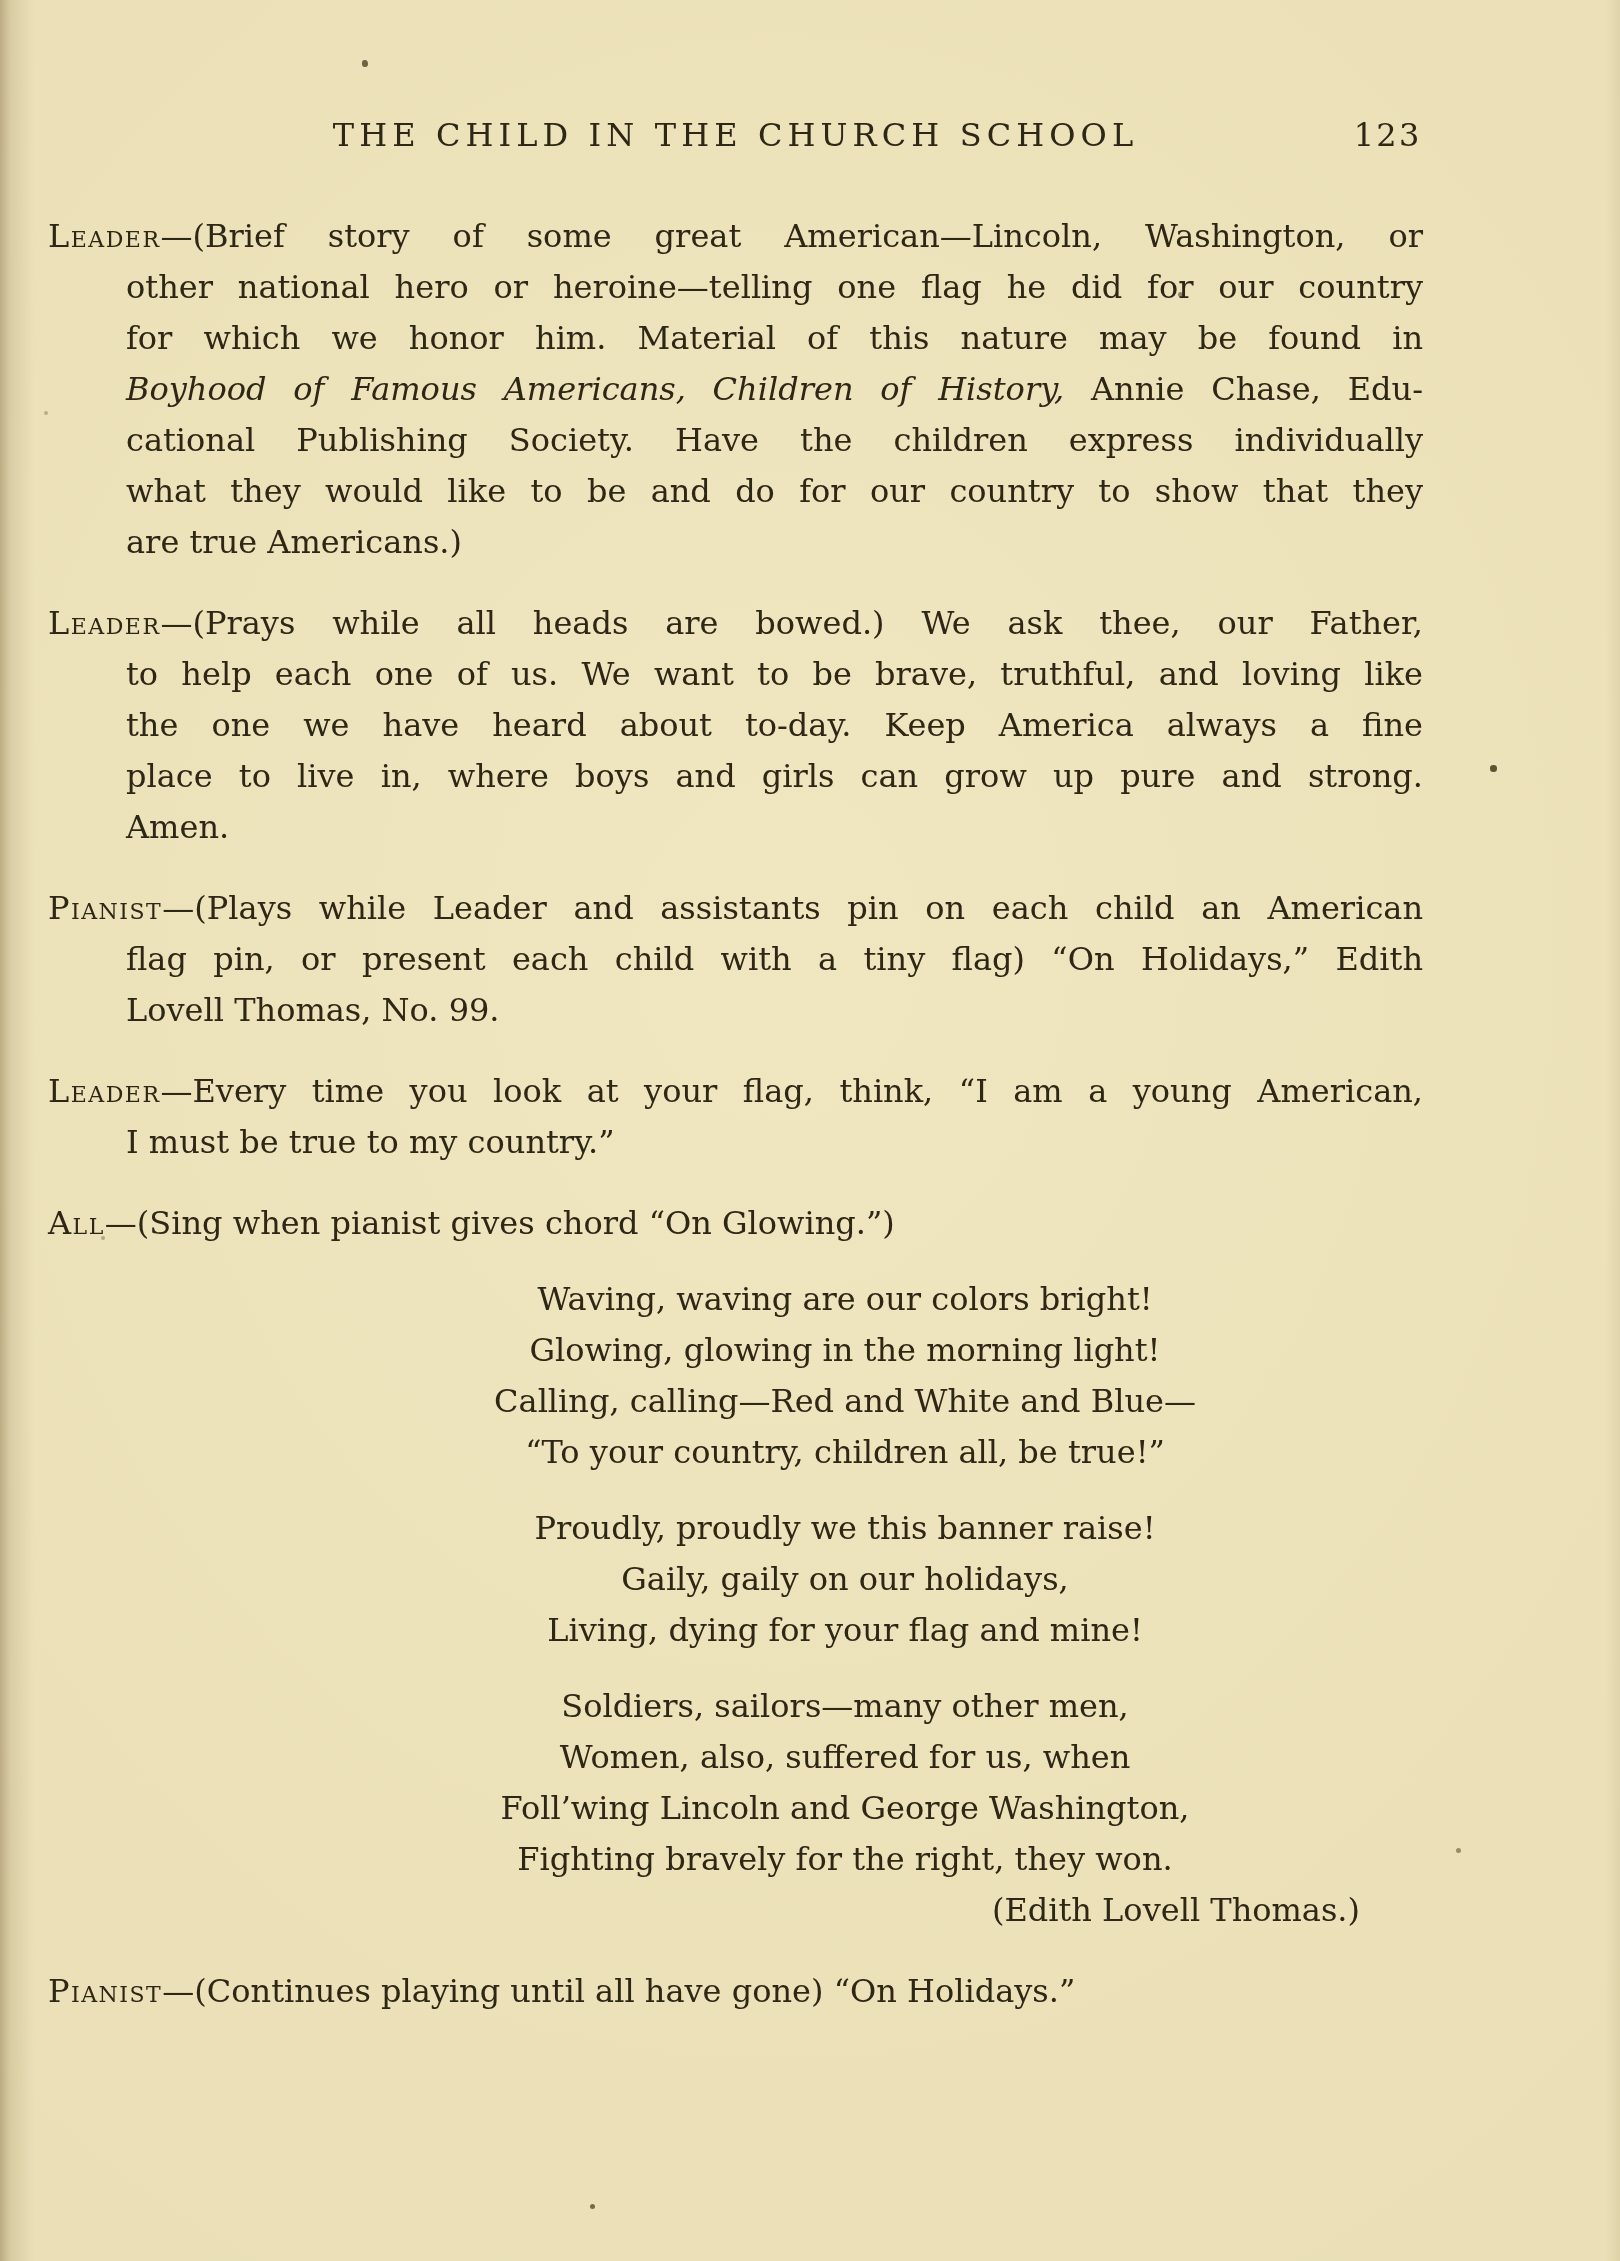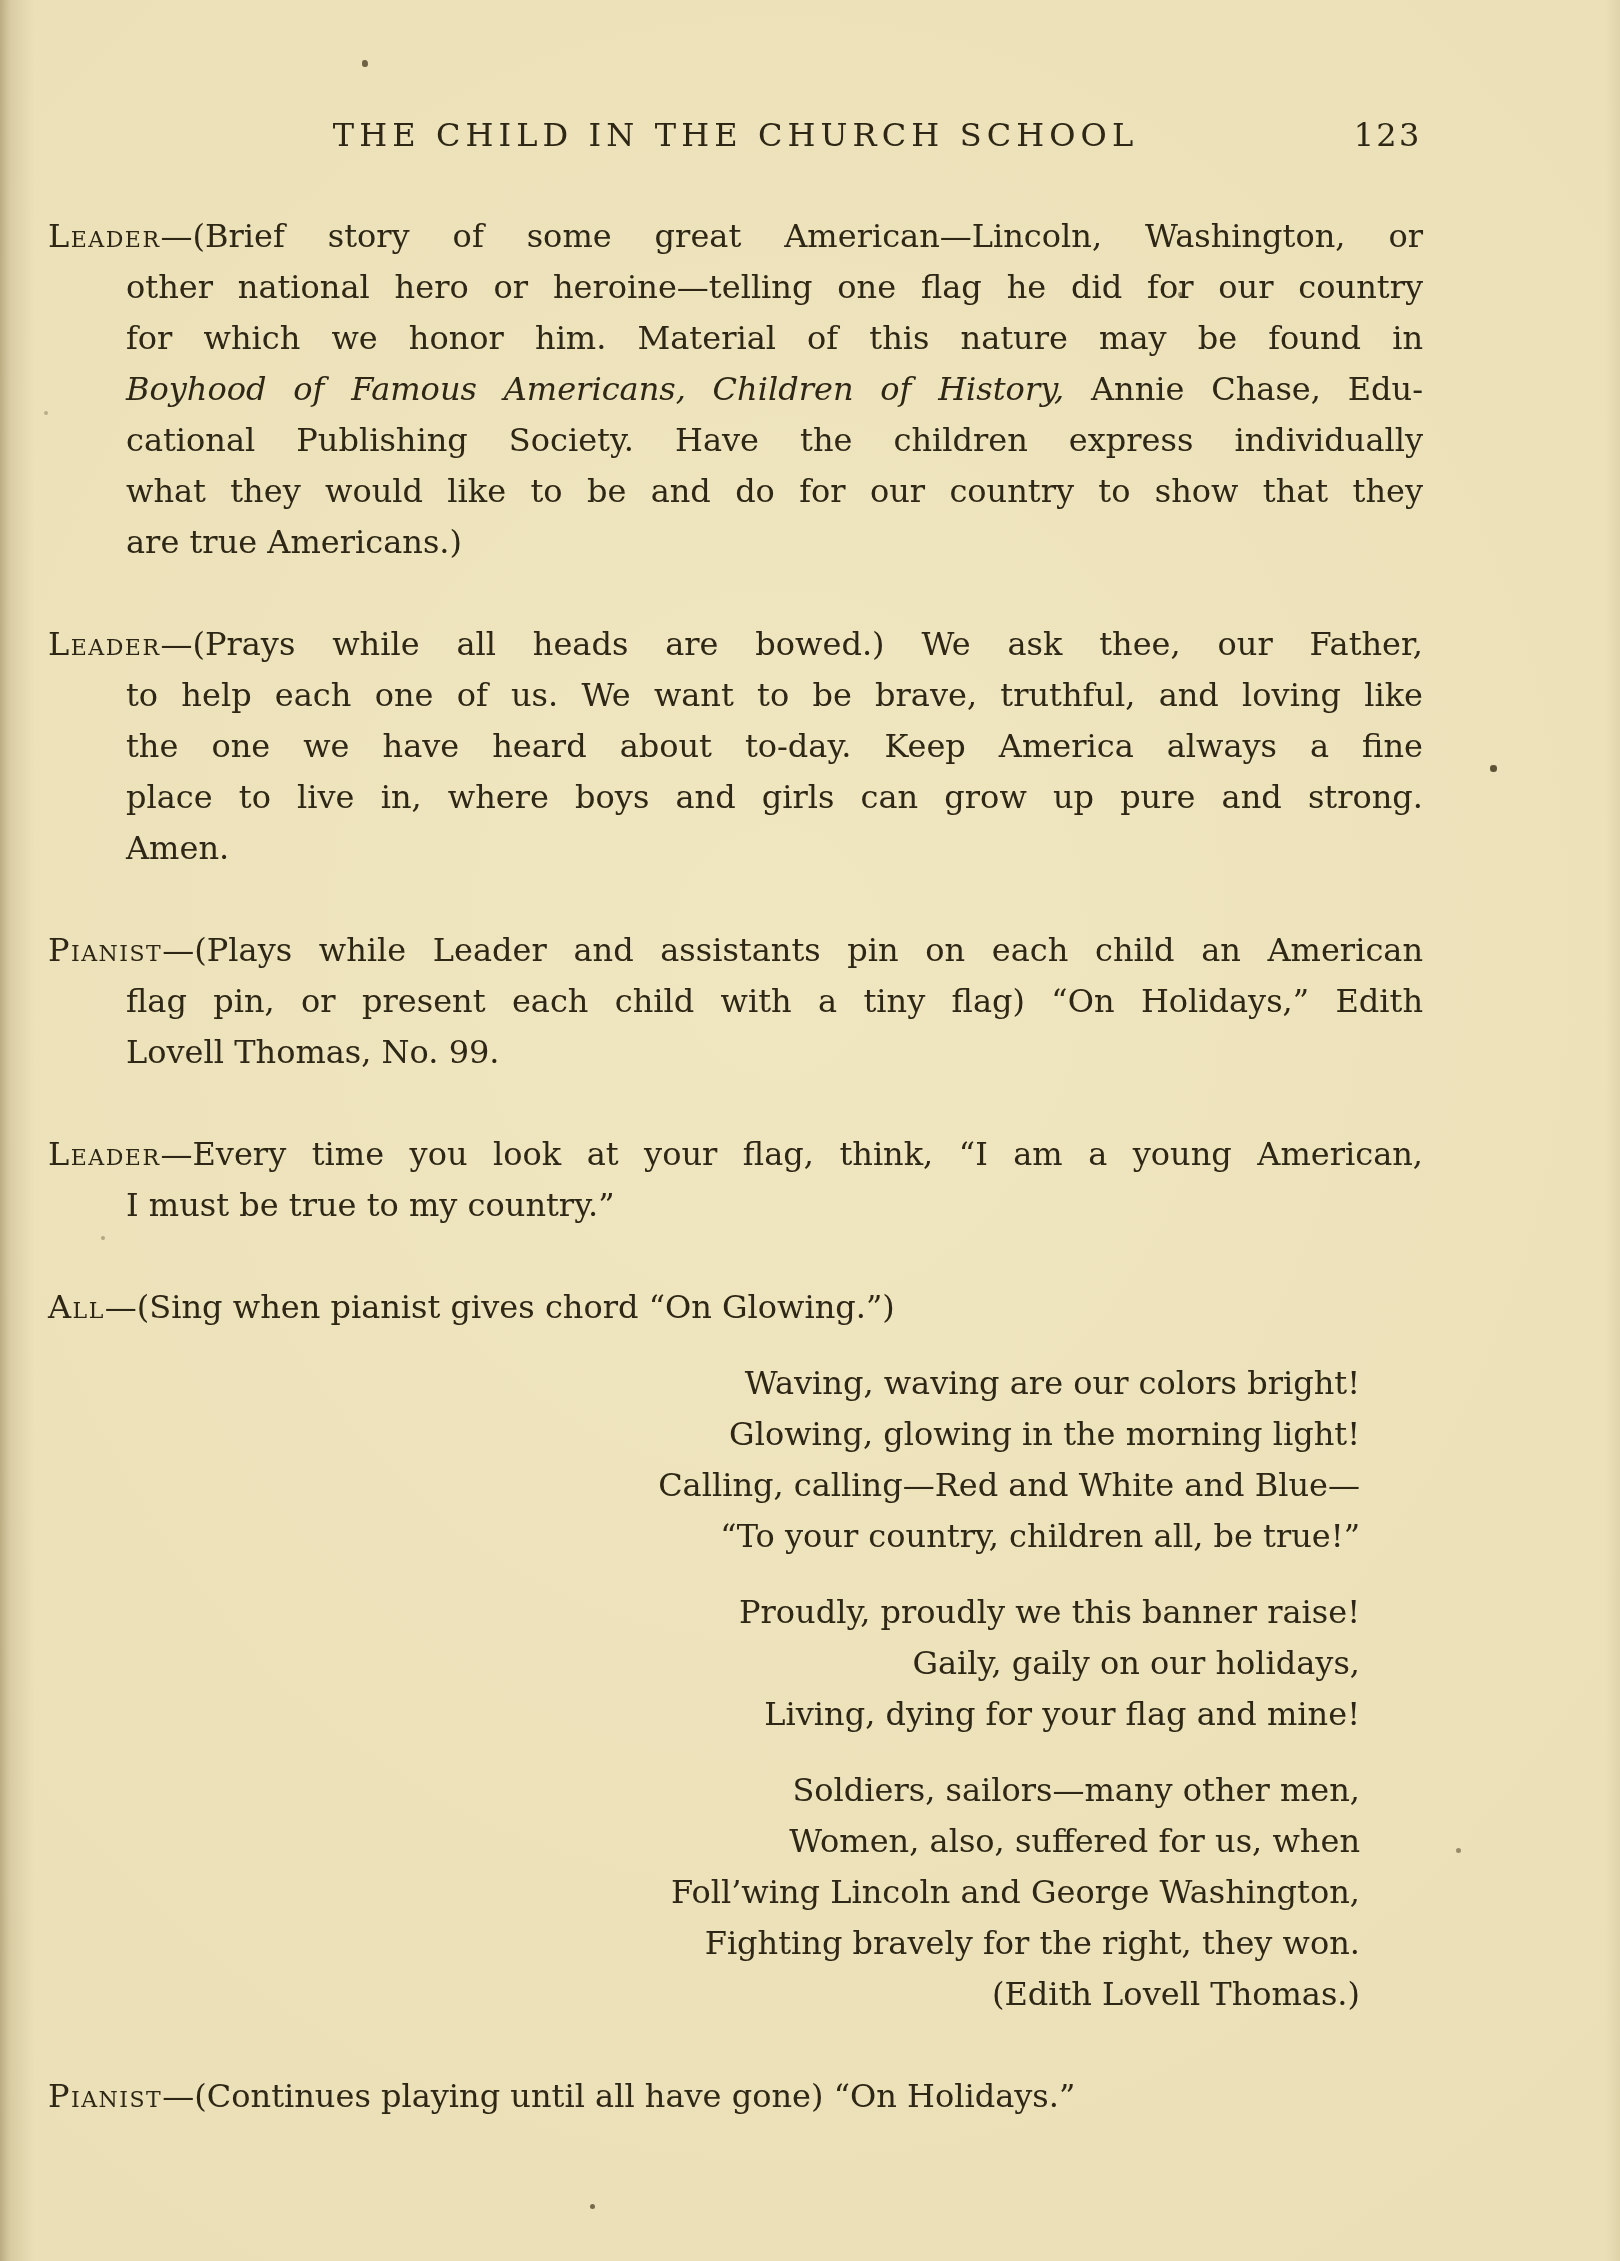--- a/index.html
+++ b/index.html
@@ -21,30 +21,30 @@
       radial-gradient(ellipse 140% 120% at 50% 50%, #eadfb6 55%, #ddcf9f 100%);
     background-color: #e8dcb2;
     padding-left: 32px;
   }
   .content { position: absolute; left: 48px; top: 116px; width: 1375px; }
 
   .header-row { position: relative; font-size: 32px; line-height: 38px; height: 38px; margin-bottom: 57px; }
   .header-title { text-align: center; letter-spacing: 5.1px; }
   .page-number { position: absolute; right: 1.5px; top: 0; letter-spacing: 2.2px; text-align: center; }
 
-  .para { font-size: 32px; line-height: 51px; margin-top: 51px; }
+  .para { font-size: 32px; line-height: 51px; margin-top: 30px; }
   .para:first-of-type { margin-top: 0; }
   .pline { text-align: justify; text-align-last: justify; padding-left: 78px; }
   .pline.first { padding-left: 0; }
   .pline.last { text-align-last: left; }
   .sc { font-variant: small-caps; letter-spacing: 1.5px; }
   .it { font-style: italic; }
 
   .verse { margin-left: 282px; width: 1030px; margin-top: 25px; font-size: 32px; line-height: 51px; }
-  .vline { text-align: right; }
+  .vline { text-align: center; }
   .vline.attribution { text-align: right; }
 
   .speck { position: absolute; border-radius: 50%; background: #43381d; }
   .s1 { left: 362px;  top: 60px;   width: 5.9px; height: 7.3px; opacity: .75; border-radius: 40% 60% 50% 50%; }
   .s2 { left: 1178px; top: 292px;  width: 5.1px; height: 5.1px;  opacity: .55; }
   .s3 { left: 1490px; top: 765px; width: 6.6px; height: 6.6px;  opacity: .85; }
   .s4 { left: 101px;  top: 1236px; width: 4.4px; height: 4.4px;  opacity: .35; }
   .s5 { left: 1456px; top: 1848px; width: 5.1px; height: 5.1px;  opacity: .5; }
   .s6 { left: 590px;  top: 2204px; width: 5.1px; height: 5.1px;  opacity: .7; }
   .s7 { left: 44px;   top: 411px;  width: 4.4px; height: 4.4px;  opacity: .3; }

